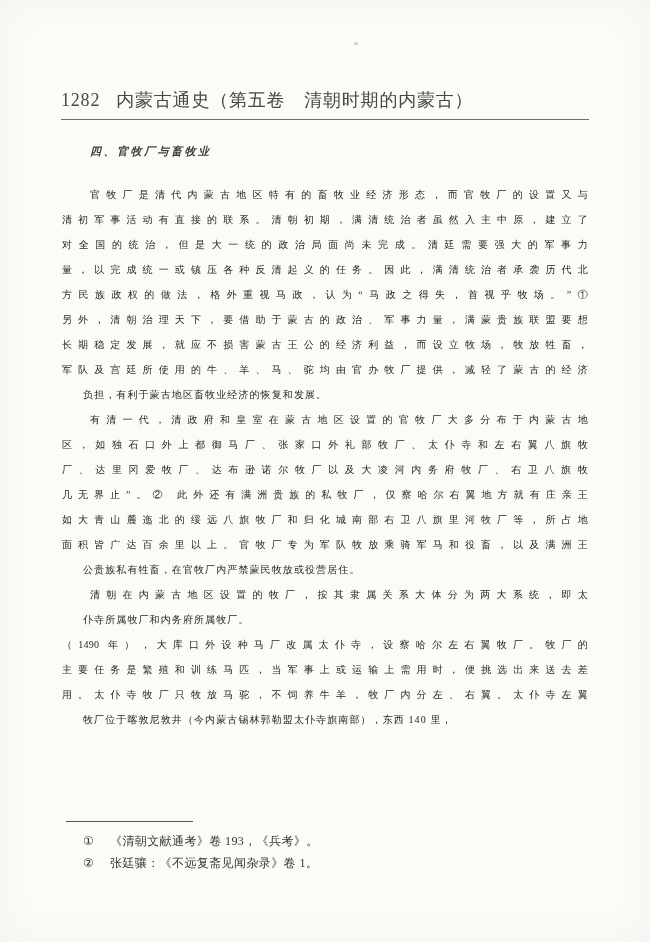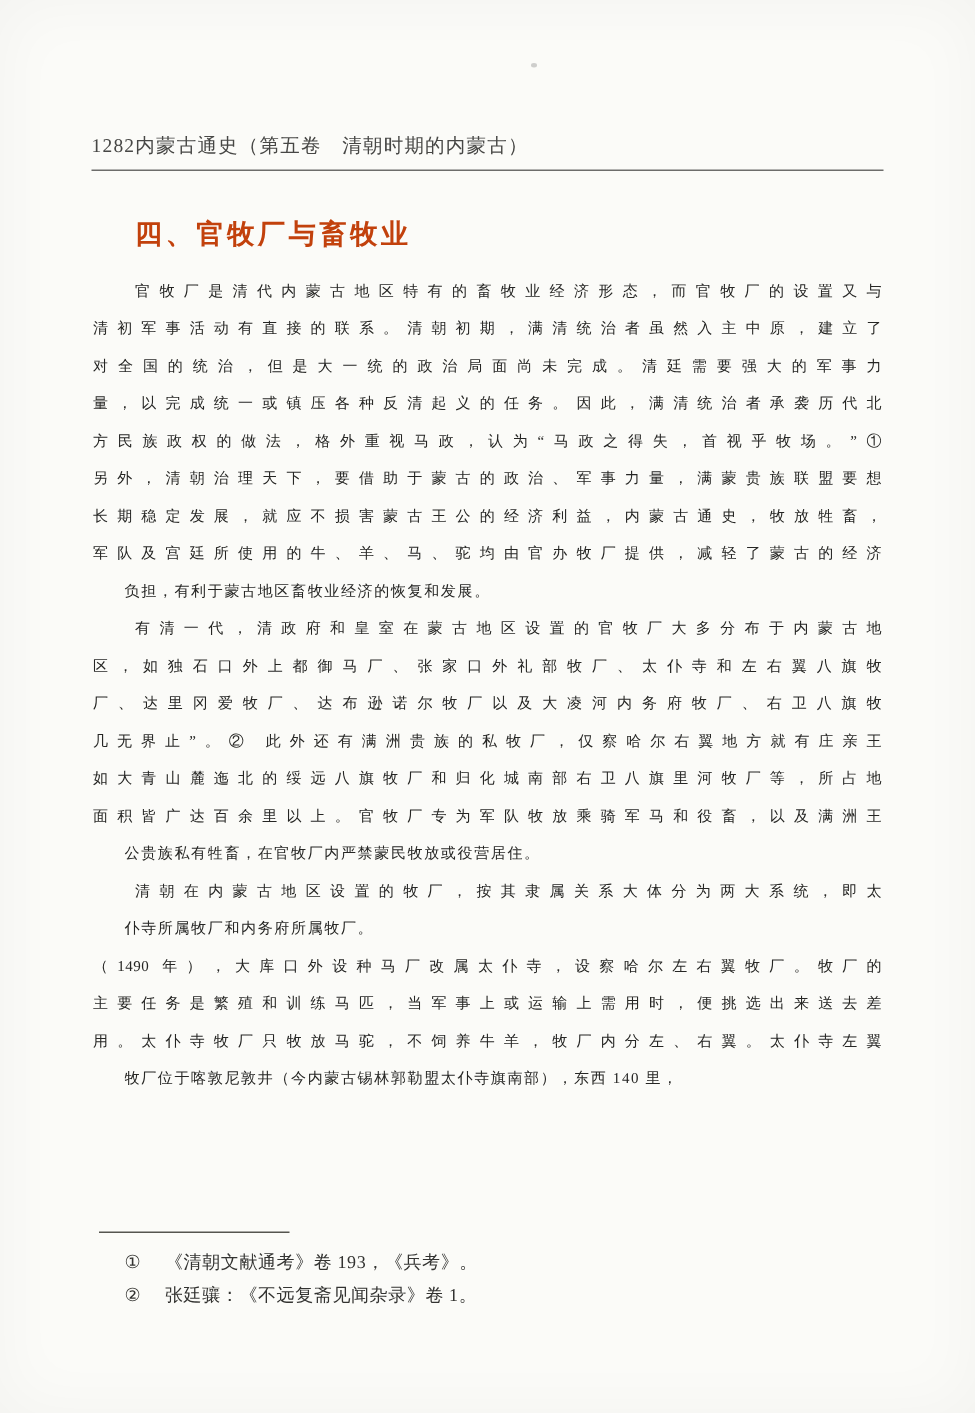--- a/index.html
+++ b/index.html
@@ -30,37 +30,39 @@
   
   .running-header {
     position: absolute;
     top: 88px;
     left: 61px;
     right: 61px;
     padding-bottom: 7px;
     border-bottom: 1.5px solid #6d6d6b;
     display: flex;
     align-items: baseline;
-    font-size: 13px;
+    gap: 16px;
+    font-size: 18px;
     color: #474745;
     letter-spacing: 0.8px;
     white-space: nowrap;
   }
   
   .section-heading {
     position: absolute;
     top: 144px;
     left: 62px;
     width: 526px;
     text-indent: 28px;
     font-family: "Liberation Sans", "DejaVu Sans", sans-serif;
     font-weight: 700;
-    font-size: 18px;
+    font-size: 11px;
     letter-spacing: 2.5px;
-    color: #c2410c;
+    color: #404040;
+    font-style: italic;
   }
   
   .body-text {
     position: absolute;
     top: 182px;
     left: 62px;
     width: 526px;
     font-size: 10px;
     color: #262624;
   }
@@ -124,21 +126,21 @@
 
   <div class="section-heading">四、官牧厂与畜牧业</div>
 
   <div class="body-text" id="body-text">
       <div class="line first">官牧厂是清代内蒙古地区特有的畜牧业经济形态，而官牧厂的设置又与</div>
       <div class="line">清初军事活动有直接的联系。清朝初期，满清统治者虽然入主中原，建立了</div>
       <div class="line">对全国的统治，但是大一统的政治局面尚未完成。清廷需要强大的军事力</div>
       <div class="line">量，以完成统一或镇压各种反清起义的任务。因此，满清统治者承袭历代北</div>
       <div class="line">方民族政权的做法，格外重视马政，认为“马政之得失，首视乎牧场。”①</div>
       <div class="line">另外，清朝治理天下，要借助于蒙古的政治、军事力量，满蒙贵族联盟要想</div>
-      <div class="line">长期稳定发展，就应不损害蒙古王公的经济利益，内蒙古通史，牧放牲畜，</div>
+      <div class="line">长期稳定发展，就应不损害蒙古王公的经济利益，而设立牧场，牧放牲畜，</div>
       <div class="line">军队及宫廷所使用的牛、羊、马、驼均由官办牧厂提供，减轻了蒙古的经济</div>
       <div class="line last">负担，有利于蒙古地区畜牧业经济的恢复和发展。</div>
       <div class="line first">有清一代，清政府和皇室在蒙古地区设置的官牧厂大多分布于内蒙古地</div>
       <div class="line">区，如独石口外上都御马厂、张家口外礼部牧厂、太仆寺和左右翼八旗牧</div>
       <div class="line">厂、达里冈爱牧厂、达布逊诺尔牧厂以及大凌河内务府牧厂、右卫八旗牧</div>
       <div class="line">几无界止”。② 此外还有满洲贵族的私牧厂，仅察哈尔右翼地方就有庄亲王</div>
       <div class="line">如大青山麓迤北的绥远八旗牧厂和归化城南部右卫八旗里河牧厂等，所占地</div>
       <div class="line">面积皆广达百余里以上。官牧厂专为军队牧放乘骑军马和役畜，以及满洲王</div>
       <div class="line last">公贵族私有牲畜，在官牧厂内严禁蒙民牧放或役营居住。</div>
       <div class="line first">清朝在内蒙古地区设置的牧厂，按其隶属关系大体分为两大系统，即太</div>

